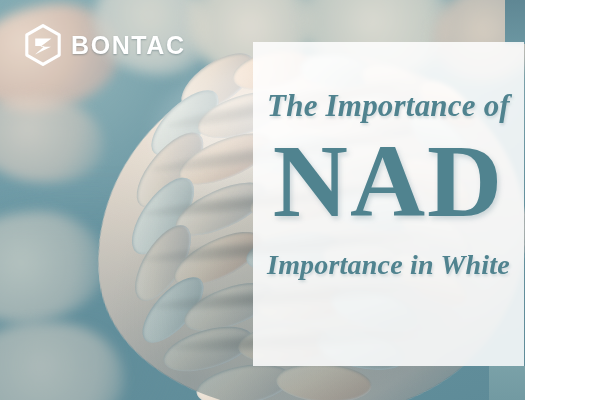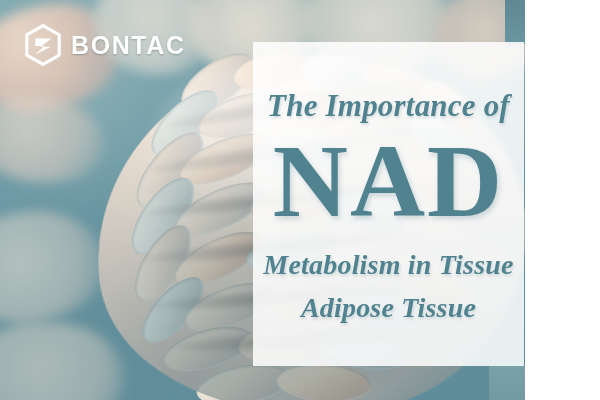--- a/index.html
+++ b/index.html
@@ -331,17 +331,16 @@
     <svg class="logo-mark" viewBox="0 0 38 42">
       <path d="M19 1.6 L35.2 10.9 L35.2 31.1 L19 40.4 L2.8 31.1 L2.8 10.9 Z" fill="none" stroke="#ffffff" stroke-width="3.1" stroke-linejoin="round"></path>
       <path d="M11.2 14.4 L27.4 14.4 L16.4 22.8 L27.0 22.8 L11.0 30.4 L20.6 22.0 L11.2 22.0 Z" fill="#ffffff"></path>
     </svg>
     <span class="logo-word">BONTAC</span>
   </div>
 
   <div class="title-block">
     <div class="line line-top">The Importance of</div>
     <div class="line line-hero">NAD</div>
-    <div class="line line-sub">Metabolism in Tissue</div>
-    <div class="line line-sub">Adipose Tissue</div>
+    <div class="line line-sub">Importance in White</div>
   </div>
 
 </div>
 
 </body></html>

